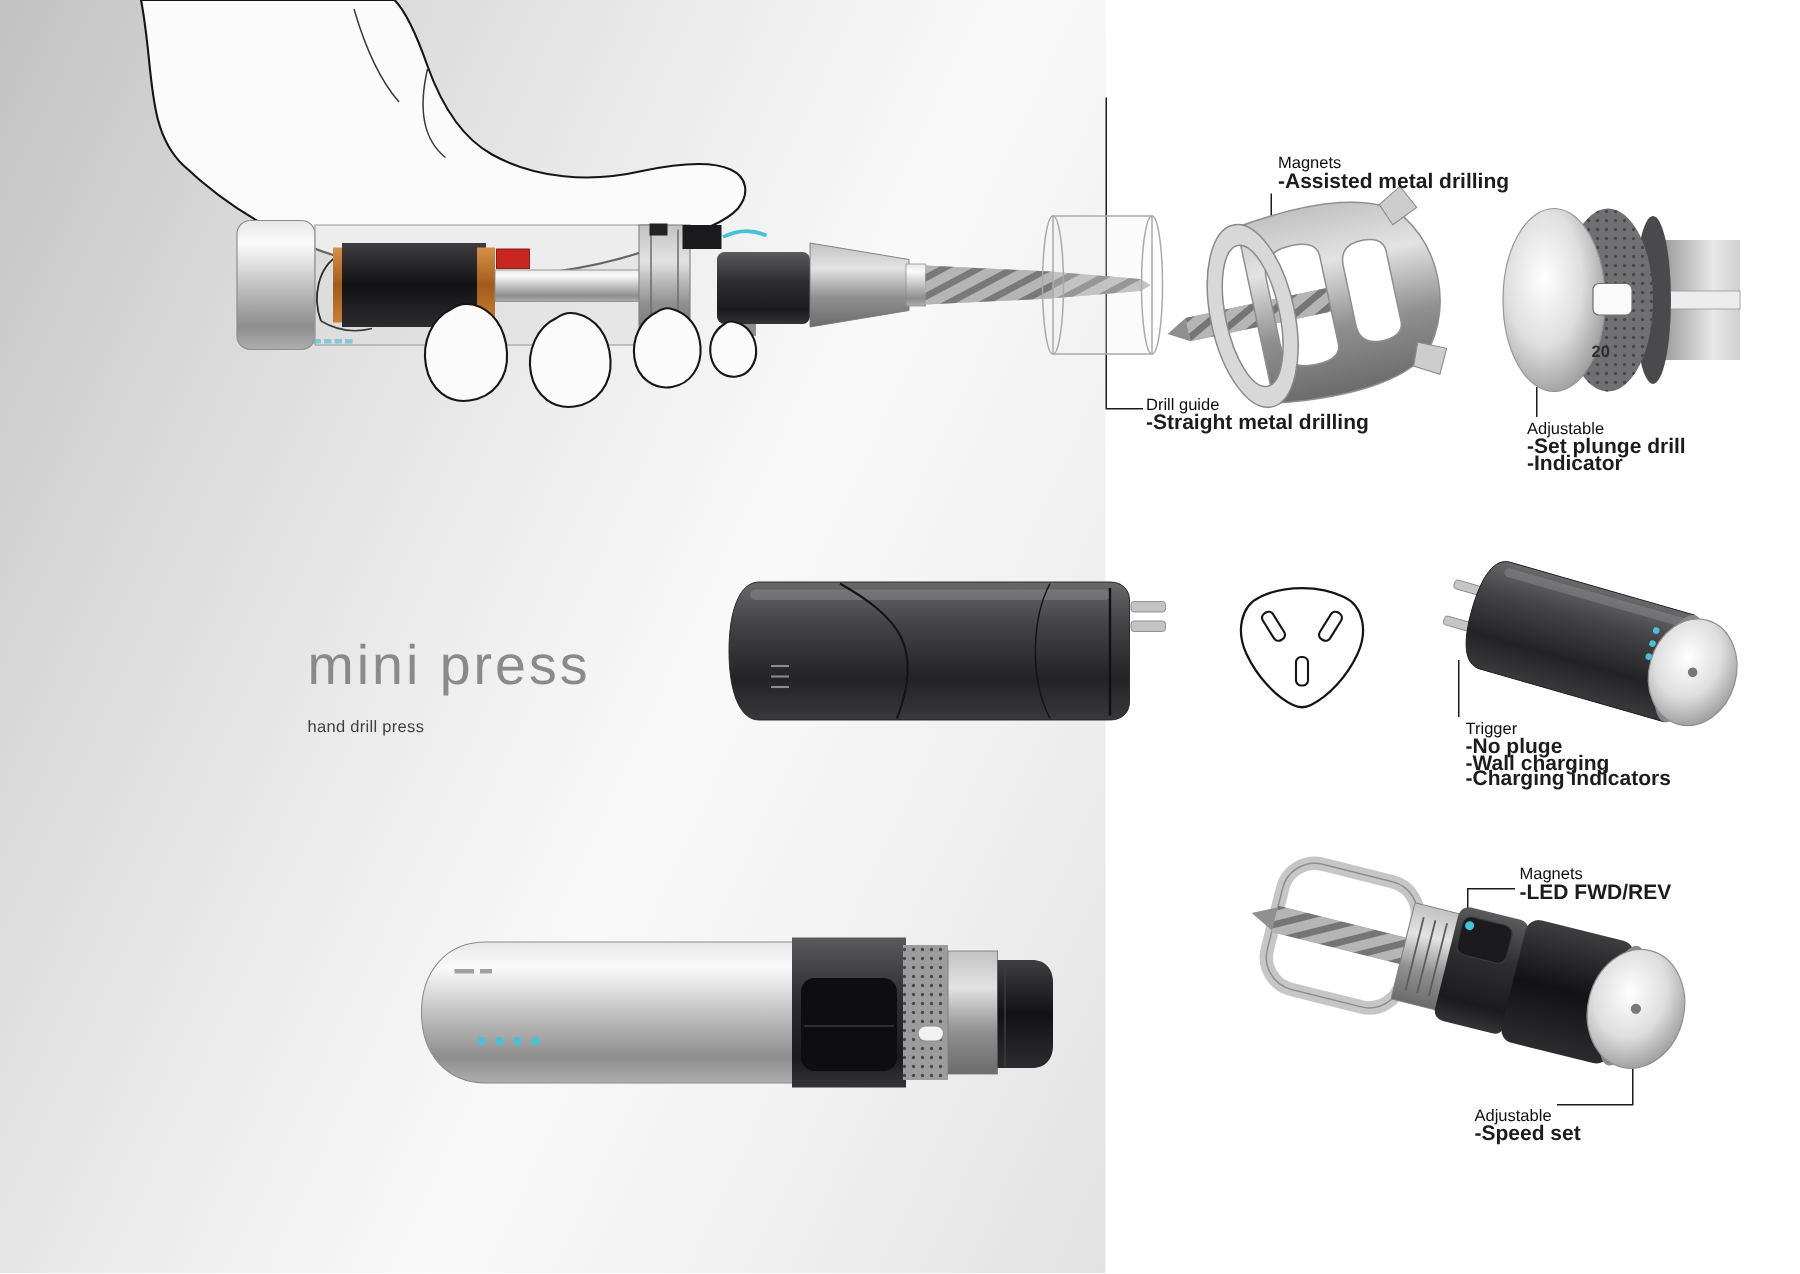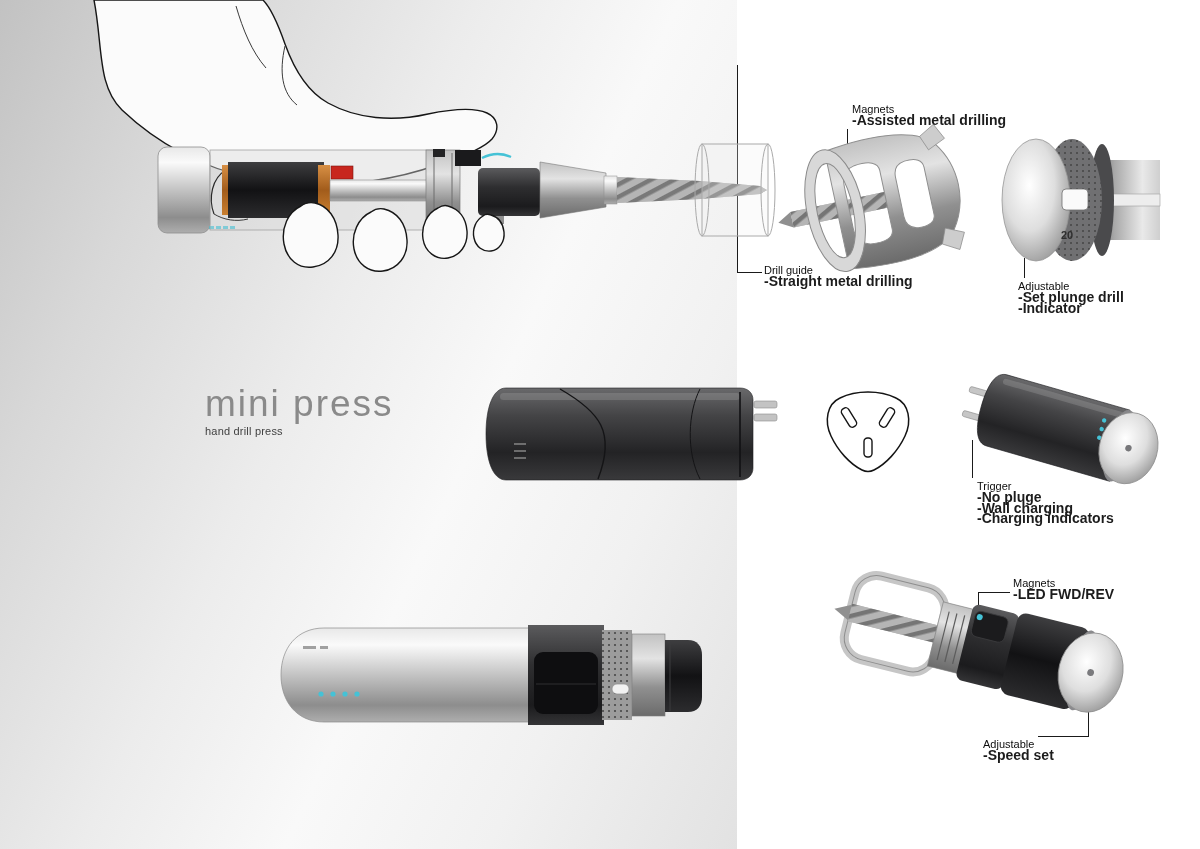--- a/index.html
+++ b/index.html
@@ -4,23 +4,23 @@
 <style>
   * { margin:0; padding:0; box-sizing:border-box; }
   html,body { width:1200px; height:849px; }
   body { font-family:"Liberation Sans", sans-serif; background:#ffffff; }
   .board { position:relative; width:1200px; height:849px; background:#ffffff; overflow:hidden; }
   .bg-left { position:absolute; left:0; top:0; width:737px; height:849px;
     background:linear-gradient(115deg,#c2c2c2 0%,#d8d8d8 20%,#ececec 42%,#f9f9f9 60%,#f1f1f1 78%,#e2e2e2 100%); }
   svg.art { position:absolute; left:0; top:0; }
   .lv { position:absolute; width:1px; background:#1a1a1a; }
   .lh { position:absolute; height:1px; background:#1a1a1a; }
-  .title-block { position:absolute; left:205px; top:384px; }
+  .title-block { position:absolute; left:205px; top:424px; }
   .title { font-size:37px; font-weight:300; letter-spacing:2px; line-height:40px; color:#8a8a8a; }
-  .subtitle { font-size:11px; color:#3f3f3f; margin-top:1px; letter-spacing:.2px; }
+  .subtitle { font-size:11px; color:#3f3f3f; margin-top:15px; letter-spacing:.2px; }
   .callout { position:absolute; color:#111; }
   .callout .h { font-size:11px; font-weight:normal; line-height:12px; color:#0d0d0d; }
   .callout .l { font-size:14px; line-height:10.5px; color:#1c1c1c;font-weight:bold; }
   .dial-value { position:absolute; left:1061px; top:193px; width:28px; text-align:left;
     font-size:11px; font-weight:bold; color:#2f2f2f;margin-top:36px; }
 </style>
 </head>
 <body>
 
 <div class="board">

